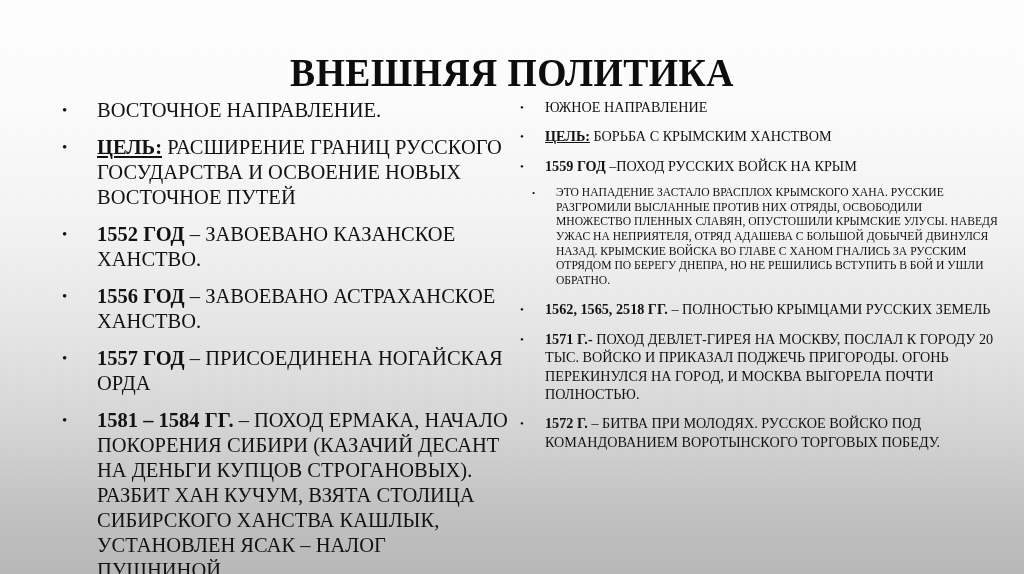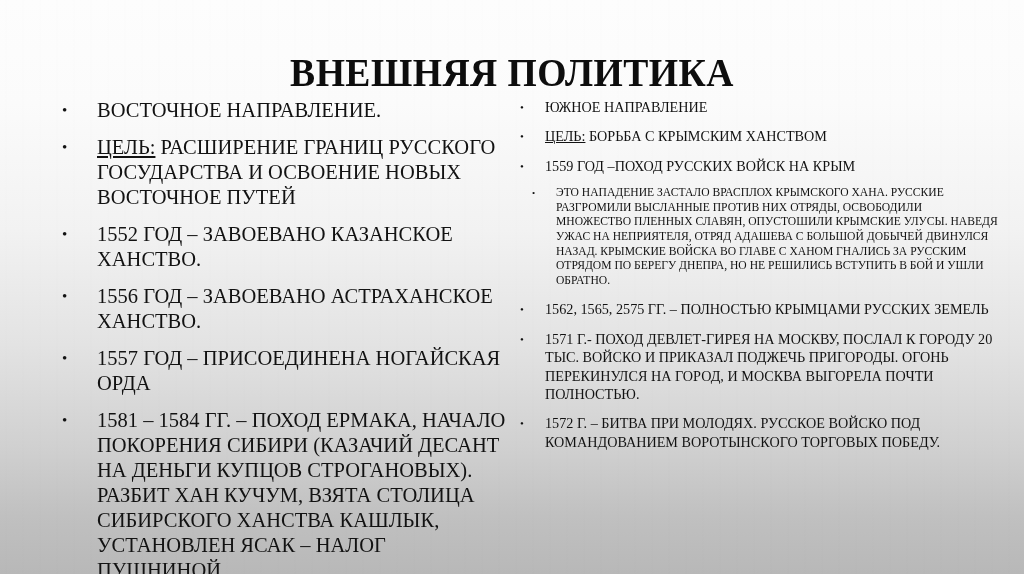--- a/index.html
+++ b/index.html
@@ -114,23 +114,23 @@
     padding-left: 36px;
     font-size: 11.6px;
     line-height: 14.6px;
     margin-bottom: 12px;
   }
   #col-right li.bullet.small .marker {
     left: 12px;
     font-size: 9px;
   }
 
-  .lead-bold   { font-weight: normal; }
+  .lead-bold   { font-weight: bold; }
   .lead-ul     { }
-  .lead-bold-ul{ font-weight: normal; text-decoration: underline; margin-top: 29px; }
+  .lead-bold-ul{ font-weight: bold; text-decoration: underline; margin-top: 29px; }
 </style>
 </head>
 <body>
 
 <div id="slide">
 
   <h1 id="title">ВНЕШНЯЯ ПОЛИТИКА</h1>
 
   <div class="column" id="col-left">
     <ul class="bullets" id="list-left">
@@ -174,21 +174,21 @@
         <li class="bullet">
           <span class="marker">•</span>
           <span class="text"><span class="lead-bold">1559 ГОД</span><span> –ПОХОД РУССКИХ ВОЙСК НА КРЫМ</span></span>
         </li>
         <li class="bullet small">
           <span class="marker">•</span>
           <span class="text"><span>ЭТО НАПАДЕНИЕ ЗАСТАЛО ВРАСПЛОХ КРЫМСКОГО ХАНА. РУССКИЕ РАЗГРОМИЛИ ВЫСЛАННЫЕ ПРОТИВ НИХ ОТРЯДЫ, ОСВОБОДИЛИ МНОЖЕСТВО ПЛЕННЫХ СЛАВЯН, ОПУСТОШИЛИ КРЫМСКИЕ УЛУСЫ. НАВЕДЯ УЖАС НА НЕПРИЯТЕЛЯ, ОТРЯД АДАШЕВА С БОЛЬШОЙ ДОБЫЧЕЙ ДВИНУЛСЯ НАЗАД. КРЫМСКИЕ ВОЙСКА ВО ГЛАВЕ С ХАНОМ ГНАЛИСЬ ЗА РУССКИМ ОТРЯДОМ ПО БЕРЕГУ ДНЕПРА, НО НЕ РЕШИЛИСЬ ВСТУПИТЬ В БОЙ И УШЛИ ОБРАТНО.</span></span>
         </li>
         <li class="bullet">
           <span class="marker">•</span>
-          <span class="text"><span class="lead-bold">1562, 1565, 2575 ГГ.</span><span> – ПОЛНОСТЬЮ КРЫМЦАМИ РУССКИХ ЗЕМЕЛЬ</span></span>
+          <span class="text"><span class="lead-bold">1562, 1565, 2518 ГГ.</span><span> – ПОЛНОСТЬЮ КРЫМЦАМИ РУССКИХ ЗЕМЕЛЬ</span></span>
         </li>
         <li class="bullet">
           <span class="marker">•</span>
           <span class="text"><span class="lead-bold">1571 Г.-</span><span> ПОХОД ДЕВЛЕТ-ГИРЕЯ НА МОСКВУ, ПОСЛАЛ К ГОРОДУ 20 ТЫС. ВОЙСКО И ПРИКАЗАЛ ПОДЖЕЧЬ ПРИГОРОДЫ. ОГОНЬ ПЕРЕКИНУЛСЯ НА ГОРОД, И МОСКВА ВЫГОРЕЛА ПОЧТИ ПОЛНОСТЬЮ.</span></span>
         </li>
         <li class="bullet">
           <span class="marker">•</span>
           <span class="text"><span class="lead-bold">1572 Г.</span><span> – БИТВА ПРИ МОЛОДЯХ. РУССКОЕ ВОЙСКО ПОД КОМАНДОВАНИЕМ ВОРОТЫНСКОГО ТОРГОВЫХ ПОБЕДУ.</span></span>
         </li>
       </ul>

